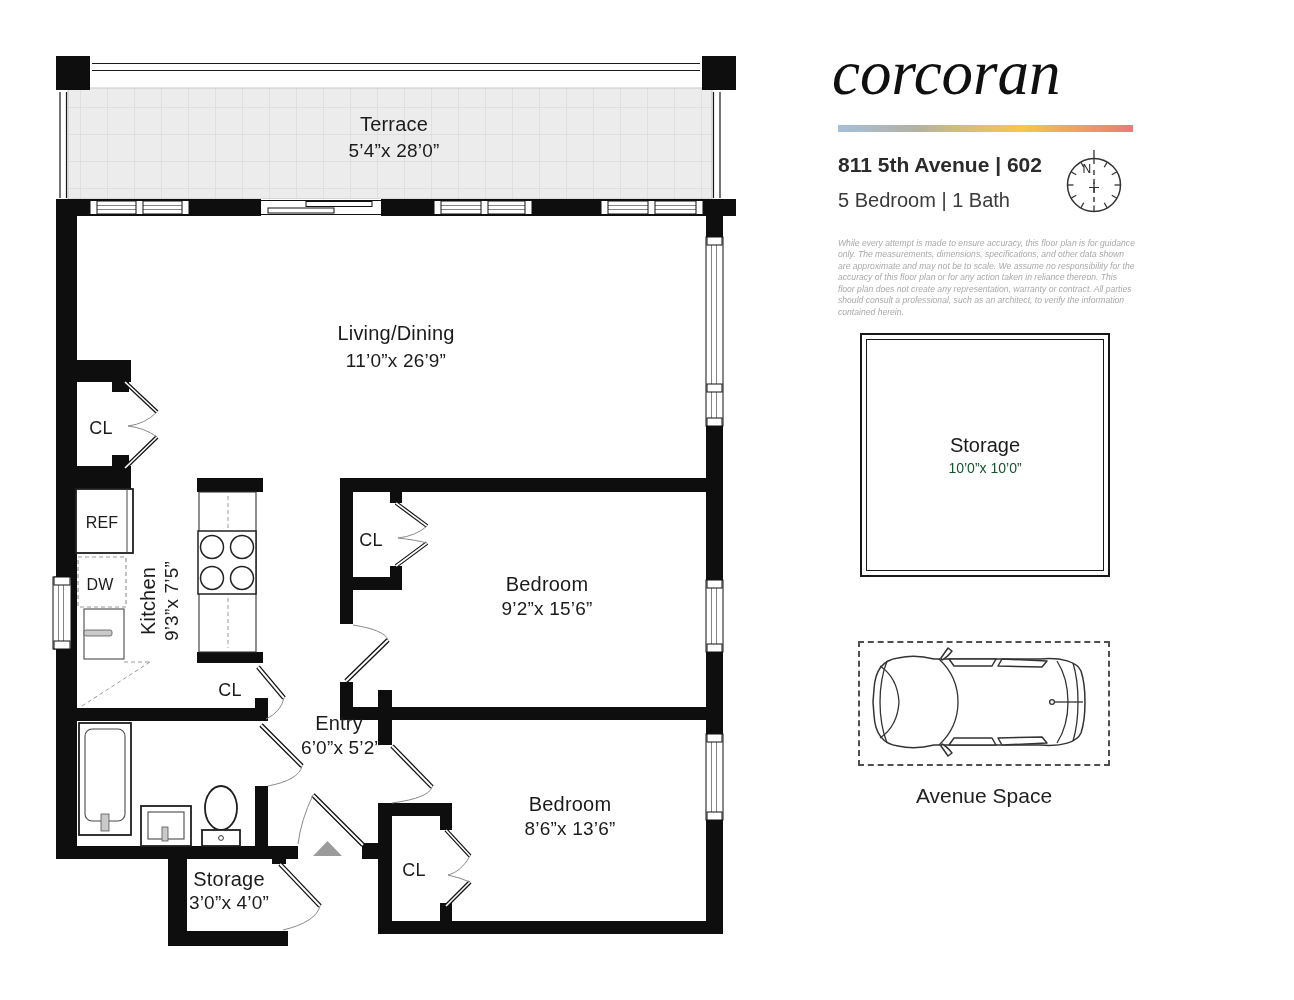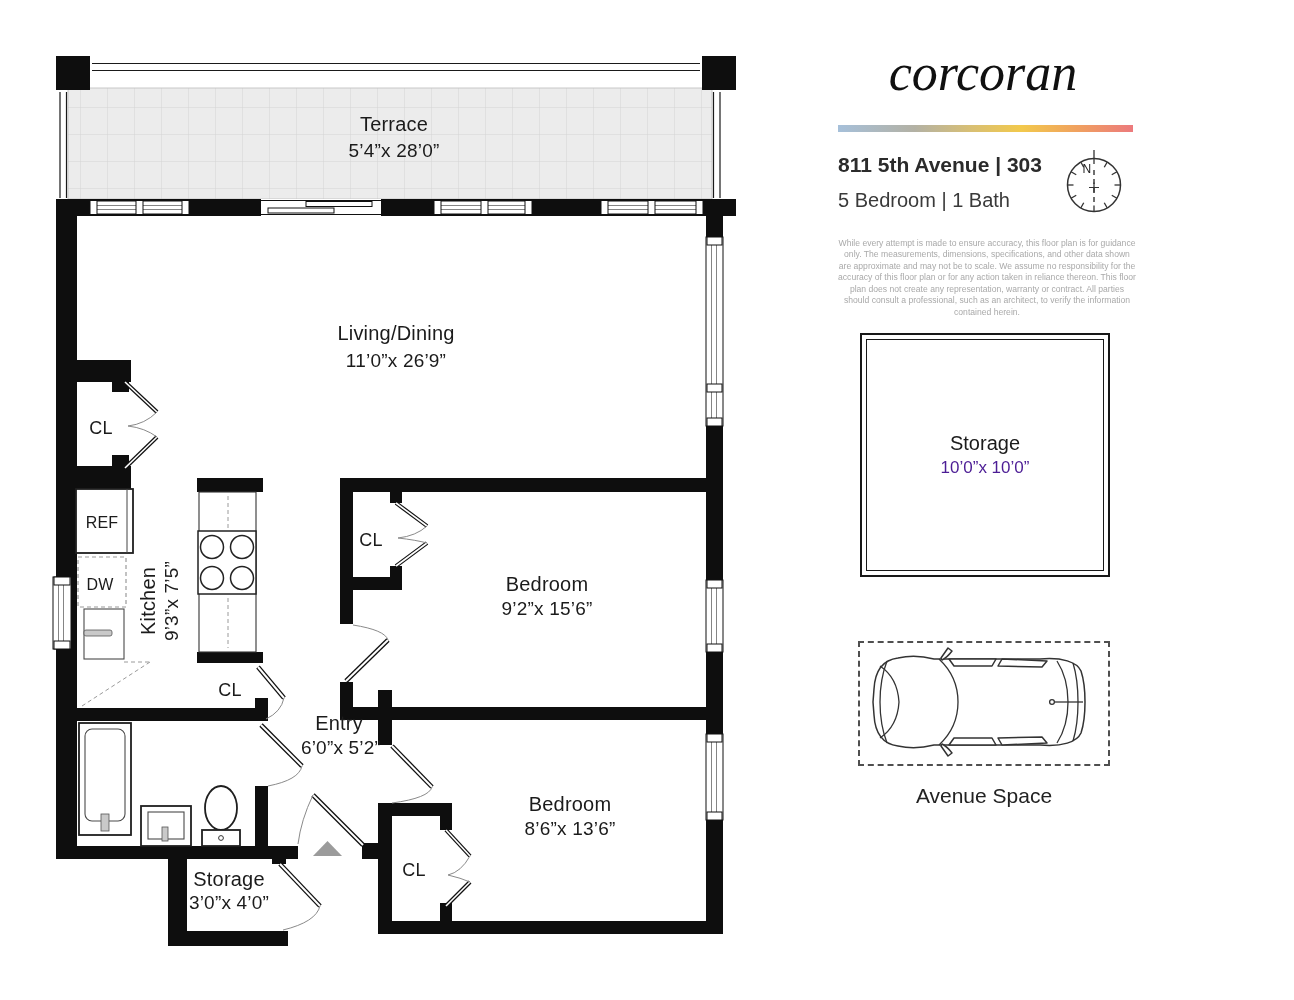--- a/index.html
+++ b/index.html
@@ -25,34 +25,34 @@
   .dashbox{fill:#fff;stroke:#9a9a9a;stroke-width:1.2;stroke-dasharray:4 3;}
   .metal{fill:#c9c9c9;stroke:#555;stroke-width:0.8;}
   text{font-family:"Liberation Sans",sans-serif;fill:#1b1b1b;letter-spacing:.2px;}
   .lbl{font-size:20px;text-anchor:middle;}
   .dims{font-size:19px;text-anchor:middle;}
   .cl{font-size:18px;text-anchor:middle;}
   .app{font-size:16px;text-anchor:middle;}
 
   
   .brand{position:absolute;left:832px;top:30px;width:302px;height:86px;
-         font-family:"Liberation Serif",serif;font-style:italic;font-size:52px;
-         line-height:86px;text-align:center;color:#101010;letter-spacing:0px;}
+         font-family:"Liberation Serif",serif;font-style:italic;font-size:63px;
+         line-height:86px;text-align:left;color:#101010;letter-spacing:0px;}
   .accent{position:absolute;left:838px;top:125px;width:295px;height:7px;
           background:linear-gradient(90deg,#a6c0da 0%,#b3b1a4 26%,#d8bf74 45%,#f2c94c 62%,#f0a15f 81%,#ec7a7d 100%);}
   .addr{position:absolute;left:838px;top:153px;font-size:21px;font-weight:bold;color:#2b2b2b;}
   .info{position:absolute;left:838px;top:189px;font-size:20px;color:#3a3a3a;}
   .compass{position:absolute;left:1059px;top:148px;}
   .legal{position:absolute;left:838px;top:238px;width:298px;font-size:8.6px;line-height:1.33;
-         color:#a9a9a9;text-align:center;}
+         font-style:italic;color:#a9a9a9;}
   .stoRoom{position:absolute;left:860px;top:333px;width:250px;height:244px;border:2.5px solid #181818;box-sizing:border-box;}
   .stoInner{position:absolute;left:4px;top:4px;right:4px;bottom:4px;border:1.5px solid #181818;
             display:flex;flex-direction:column;align-items:center;justify-content:center;gap:3px;}
   .stoName{font-size:20px;color:#1b1b1b;}
-  .stoDims{font-size:17px;color:#4c1d95;}
+  .stoDims{font-size:14px;color:#14532d;}
   .parkBox{position:absolute;left:858px;top:641px;width:252px;height:125px;border:2px dashed #4f4f4f;box-sizing:border-box;}
   .carSvg{position:absolute;left:8px;top:3px;}
   .parkLbl{position:absolute;left:858px;top:784px;width:252px;text-align:center;font-size:21px;color:#222;}
 </style>
 </head>
 <body>
 
 <div class="canvas">
 
   <svg class="plan" width="760" height="1000" viewBox="0 0 760 1000">
@@ -247,21 +247,21 @@
       <text class="cl" x="230" y="696">CL</text>
       <text class="cl" x="371" y="546">CL</text>
       <text class="cl" x="414" y="876">CL</text>
       <text class="app" x="102" y="528">REF</text>
       <text class="app" x="100" y="590">DW</text>
     </g>
   </svg>
 
   <div class="brand">corcoran</div>
   <div class="accent"></div>
-  <div class="addr">811 5th Avenue | 303</div>
+  <div class="addr">811 5th Avenue | 602</div>
   <div class="info">5 Bedroom | 1 Bath</div>
 
   <svg class="compass" width="70" height="72" viewBox="0 0 70 72">
     <circle cx="35" cy="37" r="26.5" fill="none" stroke="#333" stroke-width="1.5"></circle>
     <g stroke="#333" stroke-width="1.3">
       <line x1="35" y1="2" x2="35" y2="16"></line>
       <line x1="48.25" y1="14.05" x2="45.25" y2="19.25"></line>
       <line x1="57.95" y1="23.75" x2="52.75" y2="26.75"></line>
       <line x1="61.5" y1="37" x2="55.5" y2="37"></line>
       <line x1="57.95" y1="50.25" x2="52.75" y2="47.25"></line>

